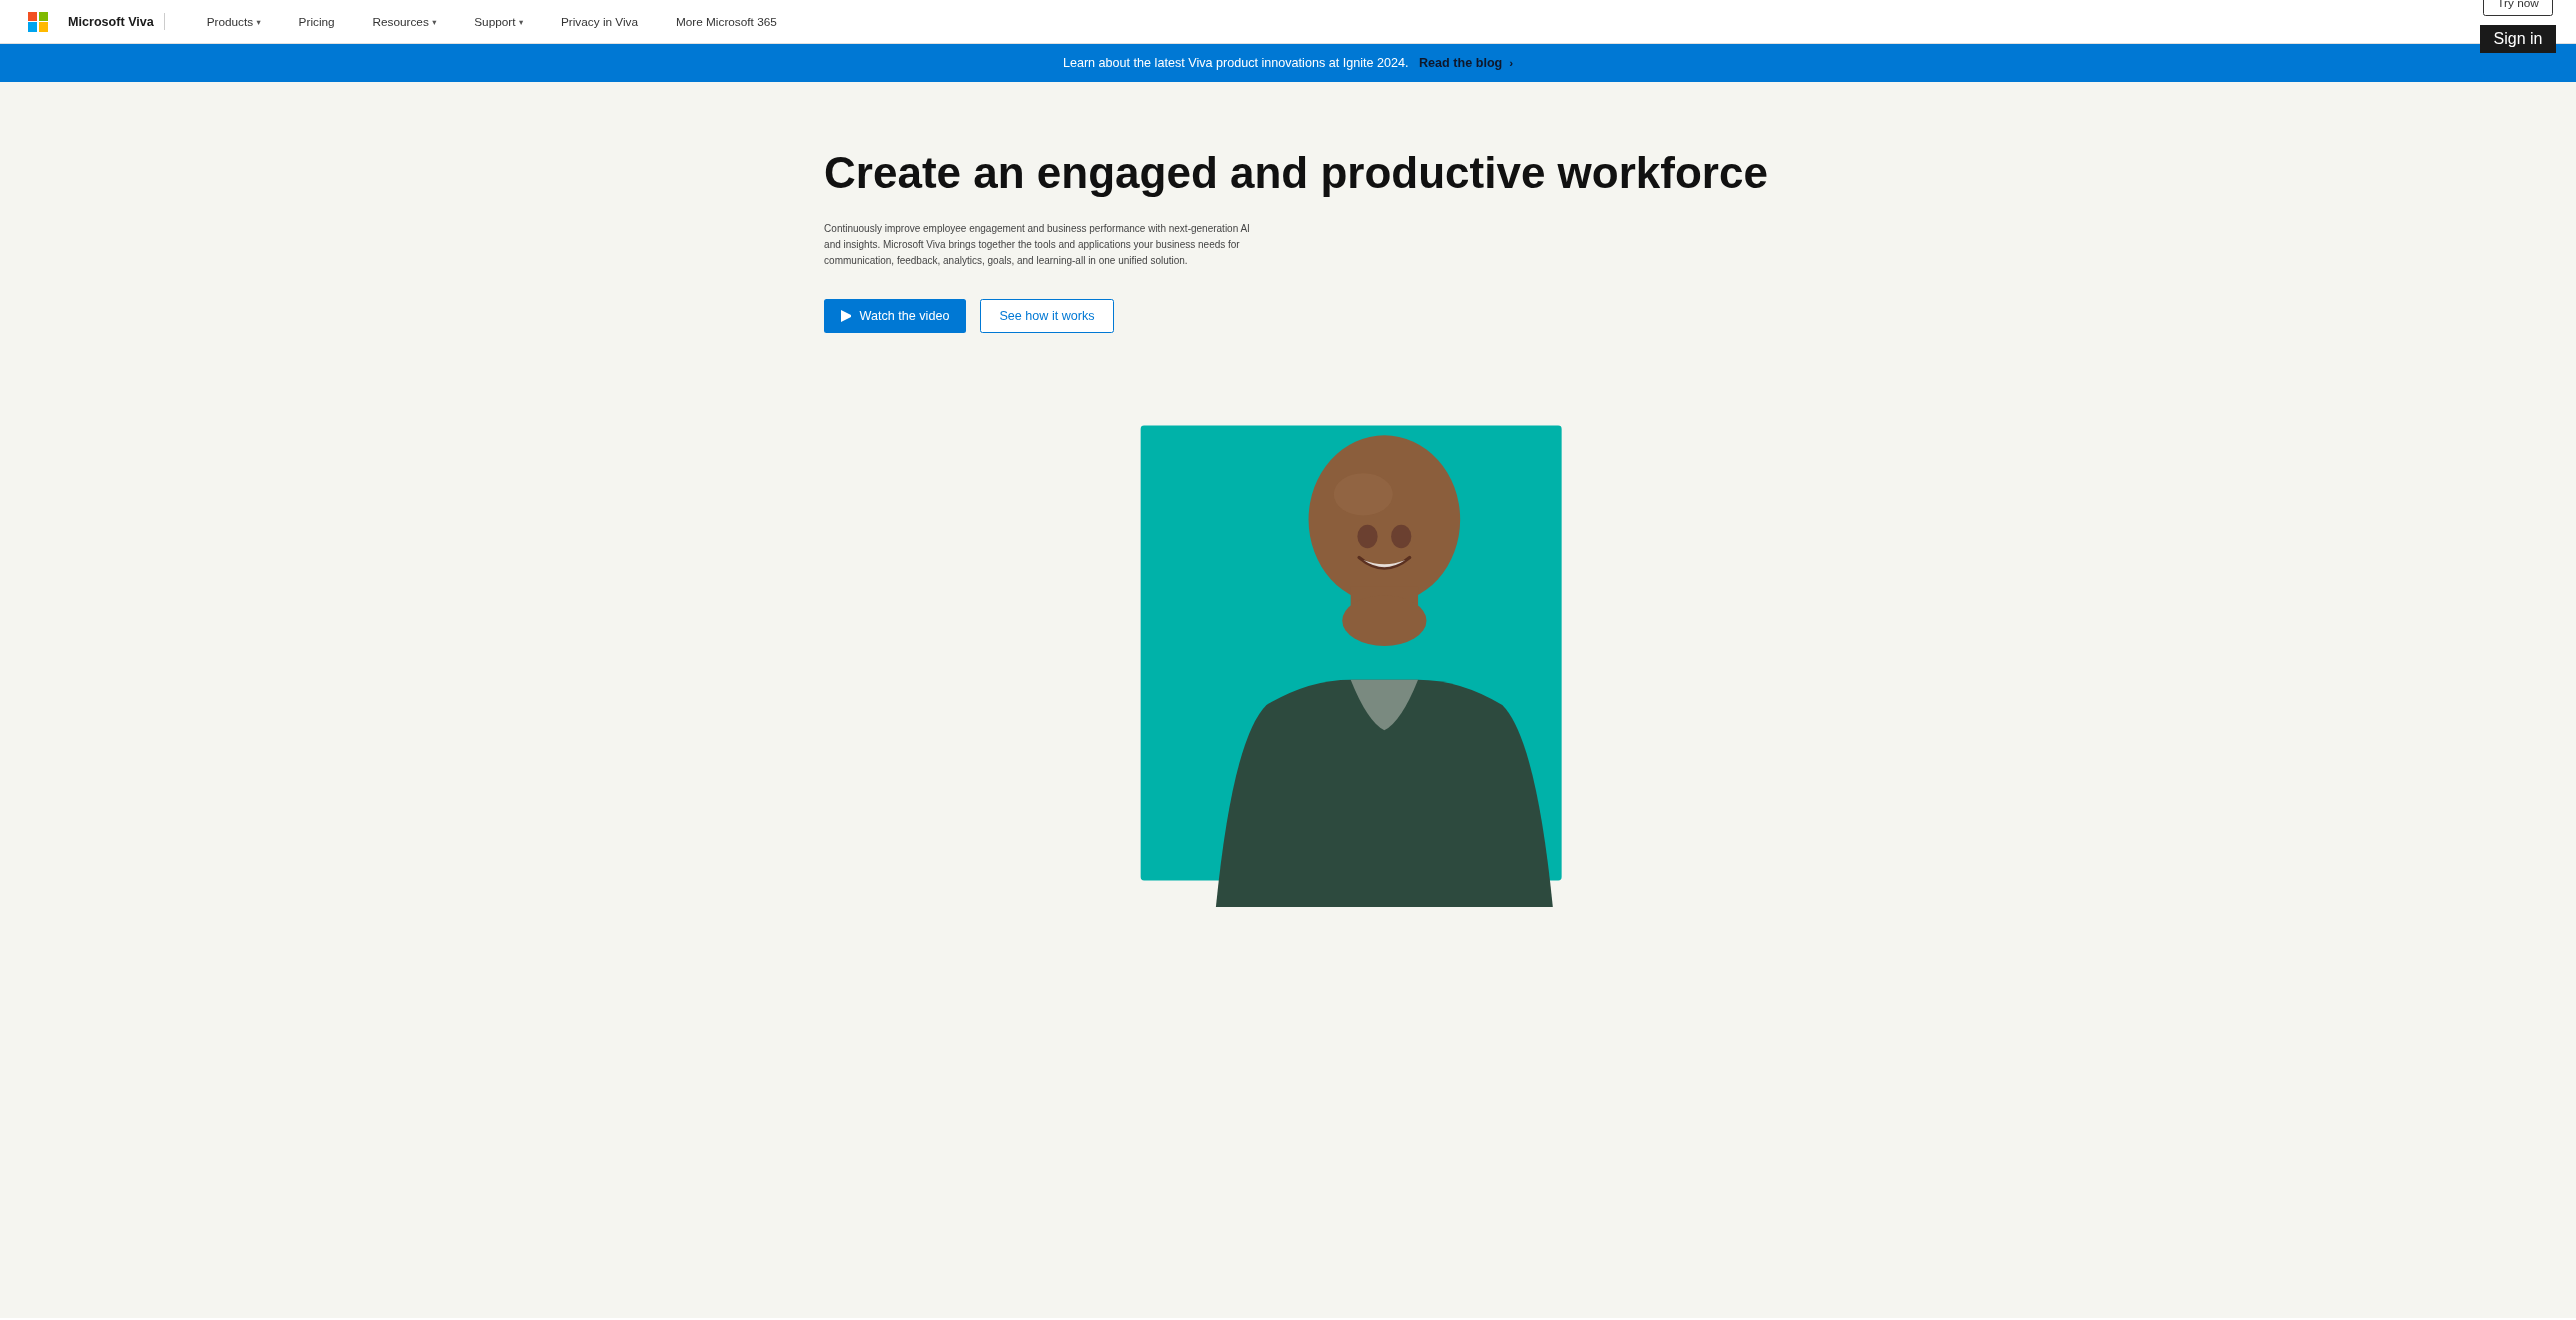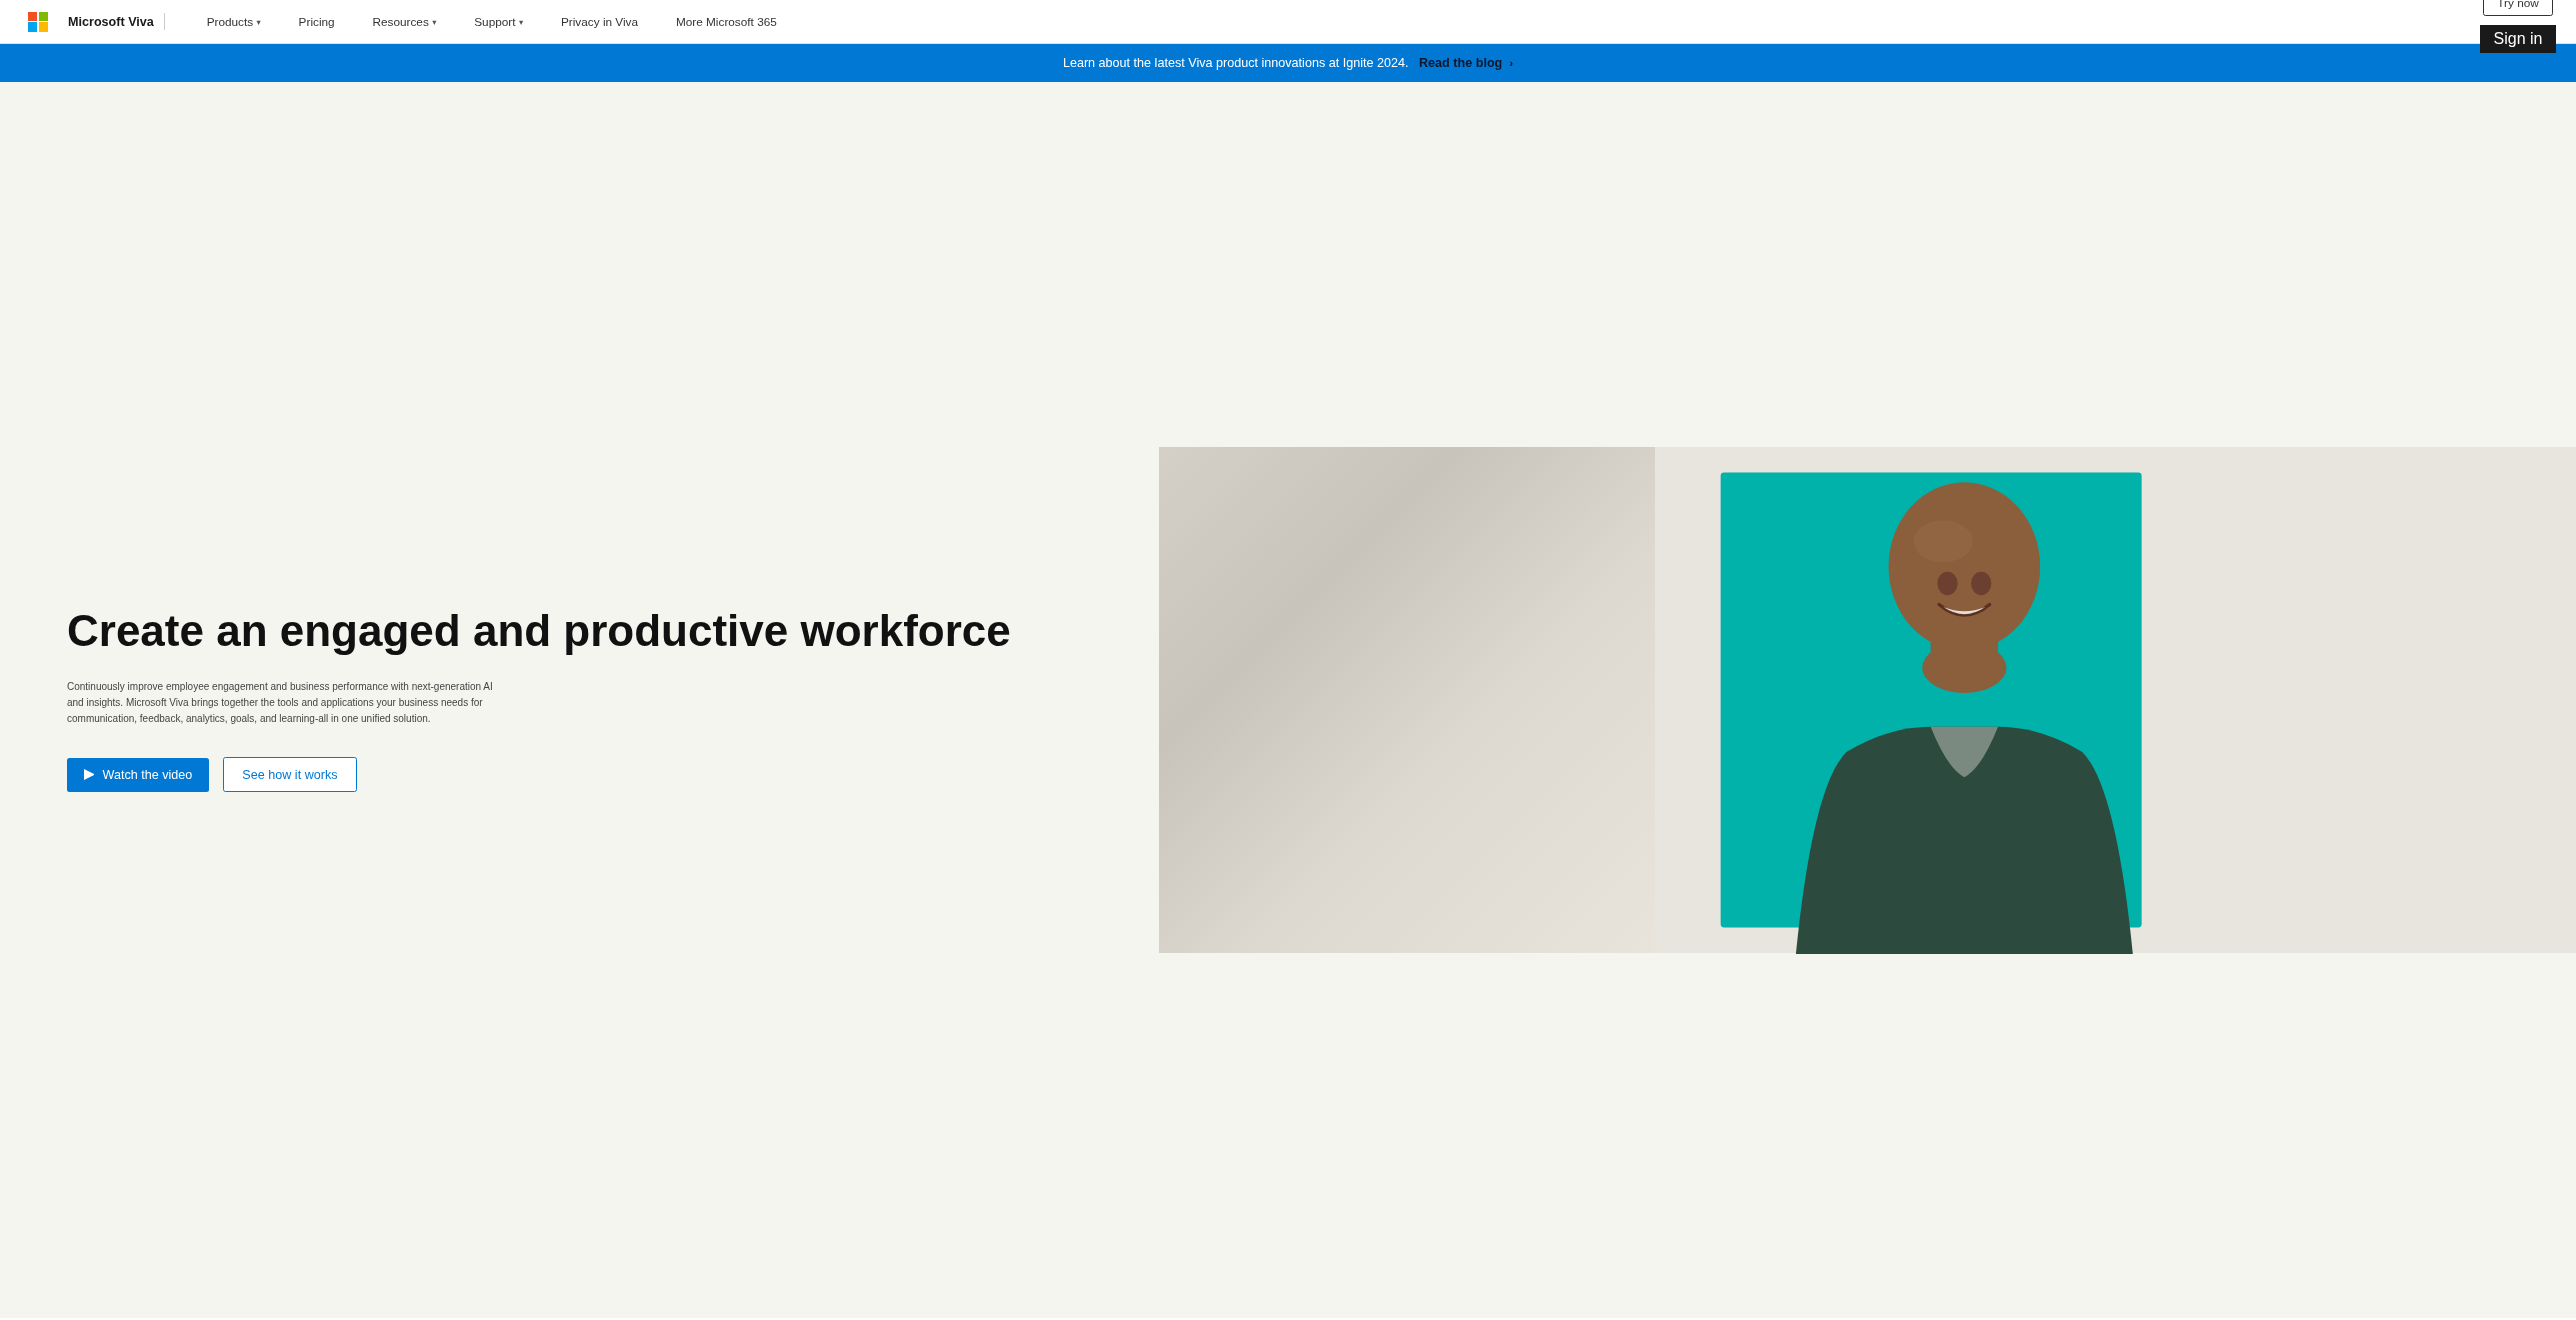--- a/index.html
+++ b/index.html
@@ -143,20 +143,21 @@
     }
 
     
     .hero {
       display: flex;
       align-items: center;
       min-height: calc(100vh - 44px - 40px);
       background: #f5f5f0;
       position: relative;
       overflow: hidden;
+      flex-direction: column;
     }
 
     .hero-left {
       flex: 0 0 45%;
       padding: 67px 51px 67px 67px;
       position: relative;
       z-index: 2;
     }
 
     .hero-title {

